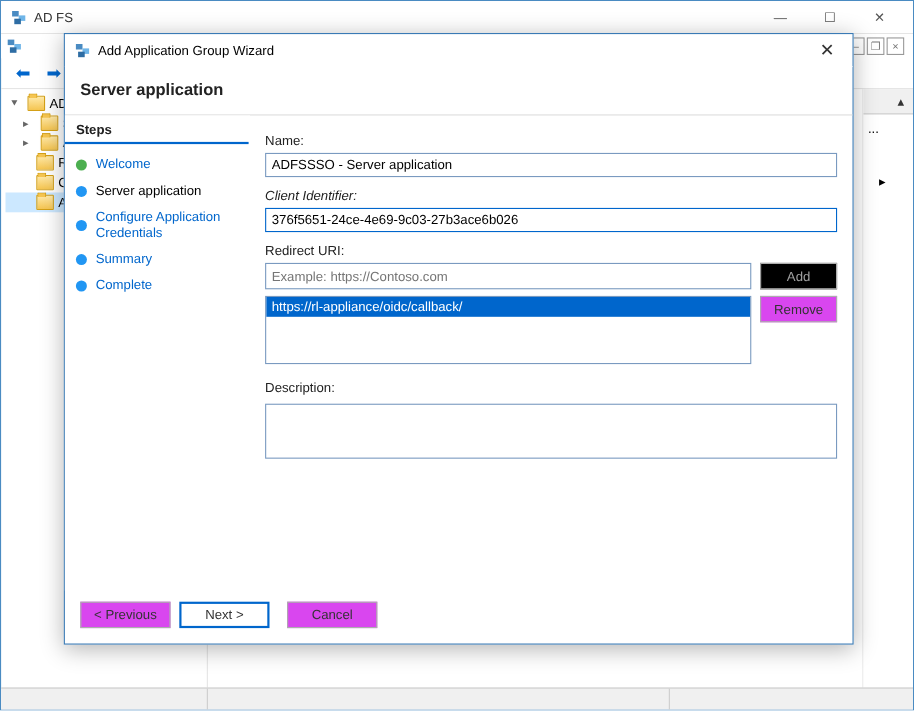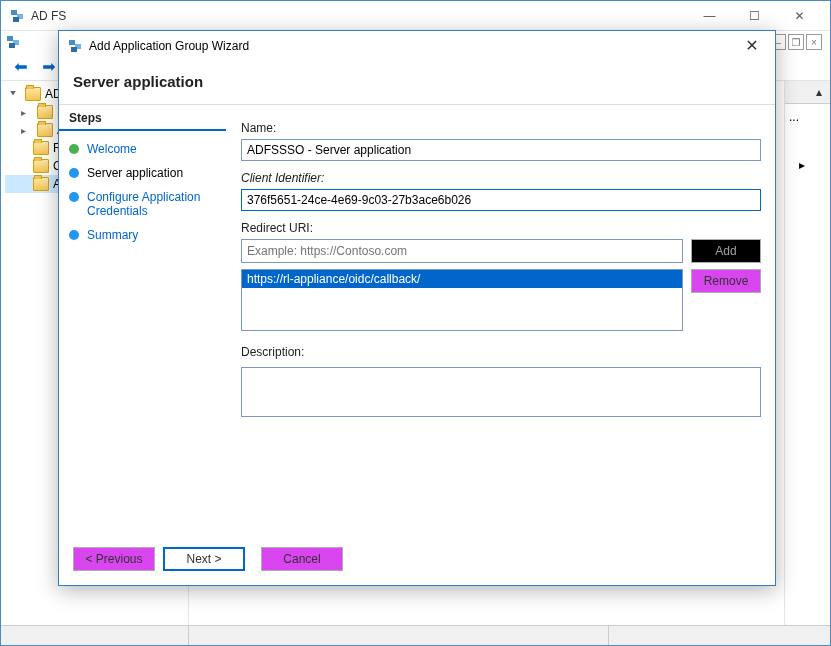--- a/index.html
+++ b/index.html
@@ -41,21 +41,21 @@
     
     .wizard { position: absolute; top: 30px; left: 58px; width: 718px; height: 556px; background: #fff; border: 1px solid #3a7ab5; box-shadow: 0 4px 20px rgba(0,0,0,0.3); display: flex; flex-direction: column; }
     .wizard-titlebar { height: 30px; display: flex; align-items: center; padding: 0 8px; border-bottom: 1px solid #fff; }
     .wizard-titlebar .icon { width: 16px; height: 16px; margin-right: 6px; }
     .wizard-close { width: 30px; height: 28px; display: flex; align-items: center; justify-content: center; font-size: 16px; color: #333; }
     .wizard-header { padding: 12px 14px 14px; font-size: 15px; font-weight: bold; color: #222; }
     .wizard-body { flex: 1; display: flex; border-top: 1px solid #ddd; }
     
     .steps-panel { width: 168px; background: #fff; border-right: 1px solid #fff; padding: 0; }
     .steps-title { padding: 6px 10px 4px; font-weight: bold; color: #222; border-bottom: 2px solid #0066cc; margin: 0 0 6px 0; }
-    .step-item { display: flex; align-items: flex-start; padding: 5px 10px; gap: 8px; color: #0066cc; cursor: pointer; }
+    .step-item { display: flex; align-items: center; padding: 5px 10px; gap: 8px; color: #0066cc; cursor: pointer; }
     .step-item.current { color: #000; }
     .step-bullet { width: 10px; height: 10px; border-radius: 50%; margin-top: 2px; flex-shrink: 0; }
     .bullet-done { background: #4caf50; }
     .bullet-current { background: #2196f3; }
     .bullet-pending { background: #2196f3; }
     
     .form-panel { flex: 1; padding: 10px 14px; }
     .form-label { display: block; margin: 6px 0 4px; color: #222; }
     .form-input { width: 100%; padding: 3px 5px; border: 1px solid #7a9ac0; font-family: inherit; font-size: 12px; }
     .form-input.bluebox { border: 1px solid #0066cc; }
@@ -176,20 +176,24 @@
           <span>Server application</span>
         </div>
       <div class="step-item">
           <span class="step-bullet bullet-pending"></span>
           <span>Configure Application Credentials</span>
         </div>
       <div class="step-item">
           <span class="step-bullet bullet-pending"></span>
           <span>Summary</span>
         </div>
+      <div class="step-item">
+          <span class="step-bullet bullet-pending"></span>
+          <span>Complete</span>
+        </div>
     </div>
     <div class="form-panel">
       <label class="form-label">Name:</label>
       <input class="form-input" value="ADFSSSO - Server application" style="">
       
       <label class="form-label" style="margin-top:10px;font-style:italic;">Client Identifier:</label>
       <input class="form-input bluebox" value="376f5651-24ce-4e69-9c03-27b3ace6b026" style="">
       
       <label class="form-label" style="margin-top:10px;">Redirect URI:</label>
       <div class="redirect-row">

